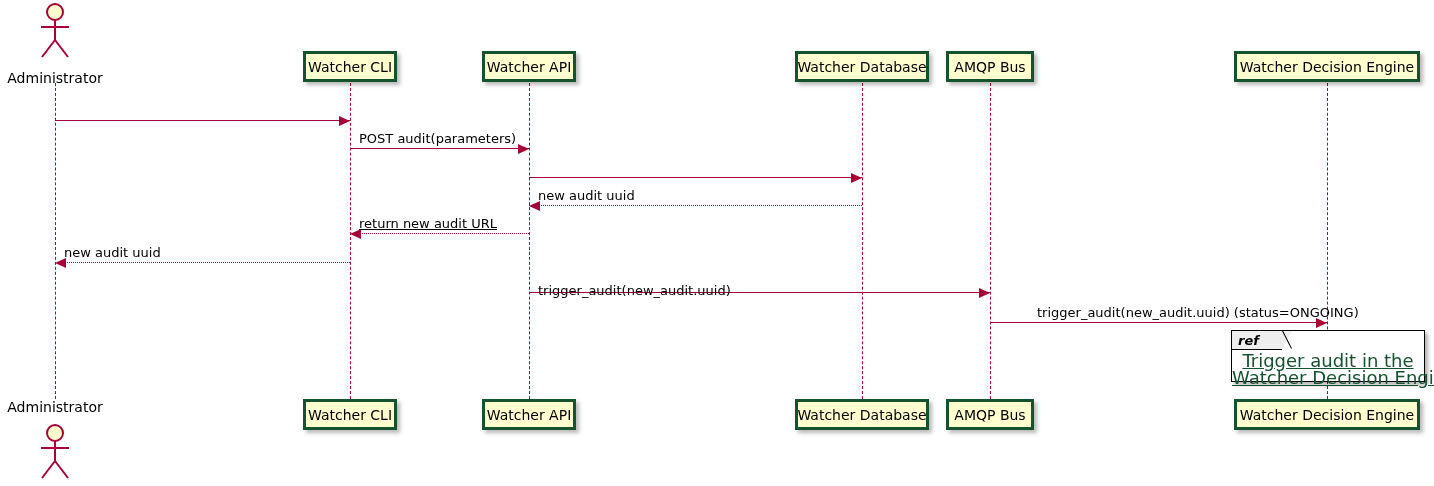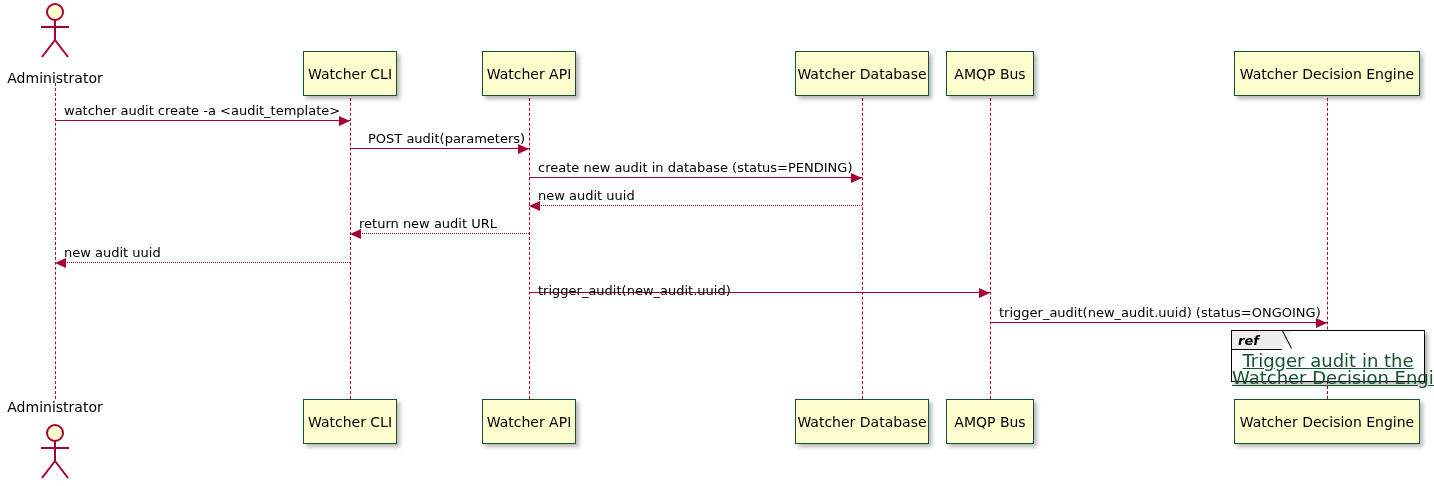--- a/index.html
+++ b/index.html
@@ -24,30 +24,30 @@
     width: 0;
     border-left: 1px dashed #A80036;
     top: 0;
     height: 0;
   }
   
   .participant {
     position: absolute;
     box-sizing: border-box;
     background: #FEFECE;
-    border: 1px solid #14532d;
+    border: 3px solid #14532d;
     color: #000000;
     font-size: 14px;
     line-height: 1;
     display: flex;
     align-items: center;
     justify-content: center;
     white-space: nowrap;
     box-shadow: 3px 3px 4px rgba(0,0,0,0.28);
-    height: 45px;
+    height: 31px;
   }
   
   .actor {
     position: absolute;
     width: 44px;
     height: 56px;
   }
   .actor svg { display: block; }
   .actor-label {
     position: absolute;
@@ -174,42 +174,40 @@
     <div class="participant" style="left: 482px; top: 51px; width: 94px;">Watcher API</div>
     <div class="participant" style="left: 482px; top: 399px; width: 94px;">Watcher API</div>
     <div class="participant" style="left: 795px; top: 51px; width: 134px;">Watcher Database</div>
     <div class="participant" style="left: 795px; top: 399px; width: 134px;">Watcher Database</div>
     <div class="participant" style="left: 946px; top: 51px; width: 88px;">AMQP Bus</div>
     <div class="participant" style="left: 946px; top: 399px; width: 88px;">AMQP Bus</div>
     <div class="participant" style="left: 1234px; top: 51px; width: 186px;">Watcher Decision Engine</div>
     <div class="participant" style="left: 1234px; top: 399px; width: 186px;">Watcher Decision Engine</div>
     <div class="msg-line" style="left: 55px; top: 120px; width: 295px;"></div>
     <div class="arrow-head right" style="left: 339px; top: 115.5px;"></div>
-    <div class="msg-label" style="left: 64px; top: 104px;">watcher audit create -a &lt;audit_template&gt;</div>
     <div class="msg-line" style="left: 350px; top: 148px; width: 179px;"></div>
     <div class="arrow-head right" style="left: 518px; top: 143.5px;"></div>
-    <div class="msg-label" style="left: 359px; top: 132px; margin-left: 9px;">POST audit(parameters)</div>
+    <div class="msg-label" style="left: 359px; top: 132px;">POST audit(parameters)</div>
     <div class="msg-line" style="left: 529px; top: 177px; width: 333px;"></div>
     <div class="arrow-head right" style="left: 851px; top: 172.5px;"></div>
-    <div class="msg-label" style="left: 538px; top: 161px;">create new audit in database (status=PENDING)</div>
     <div class="msg-line dotted" style="left: 529px; top: 205px; width: 333px;"></div>
     <div class="arrow-head left" style="left: 529px; top: 200.5px;"></div>
     <div class="msg-label" style="left: 538px; top: 189px;">new audit uuid</div>
     <div class="msg-line dotted" style="left: 350px; top: 233px; width: 179px;"></div>
     <div class="arrow-head left" style="left: 350px; top: 228.5px;"></div>
-    <div class="msg-label" style="left: 359px; top: 217px;">return new audit URL</div>
+    <div class="msg-label" style="left: 359px; top: 217px; text-decoration: underline;">return new audit URL</div>
     <div class="msg-line dotted" style="left: 55px; top: 262px; width: 295px;"></div>
     <div class="arrow-head left" style="left: 55px; top: 257.5px;"></div>
     <div class="msg-label" style="left: 64px; top: 246px;">new audit uuid</div>
     <div class="msg-line" style="left: 529px; top: 292px; width: 461px;"></div>
     <div class="arrow-head right" style="left: 979px; top: 287.5px;"></div>
     <div class="msg-label" style="left: 538px; top: 284px;">trigger_audit(new_audit.uuid)</div>
     <div class="msg-line" style="left: 990px; top: 322px; width: 337px;"></div>
     <div class="arrow-head right" style="left: 1316px; top: 317.5px;"></div>
-    <div class="msg-label" style="left: 999px; top: 306px;">trigger_audit(new_audit.uuid) (status=ONGOING)</div>
+    <div class="msg-label" style="left: 1037px; top: 306px;">trigger_audit(new_audit.uuid) (status=ONGOING)</div>
     <div class="ref-box" style="left: 1231px; top: 330px; width: 194px; height: 52px;"></div>
     <div class="ref-tab" style="left: 1232px; top: 331px; width: 50px; font-style: italic;">ref</div>
     <div class="ref-tab-corner" style="left: 1282px; top: 331px;"></div>
     <div class="ref-tab-border-b" style="left: 1232px; top: 349px; width: 50px;"></div>
     <div class="ref-tab-border-r" style="left: 1282px; top: 331px; height: 20px; transform: rotate(-27deg);"></div>
     <div class="ref-body" style="left: 1232px; top: 352px; width: 192px;">Trigger audit in the
 Watcher Decision Engine</div>
   </div>
 
 </body></html>

